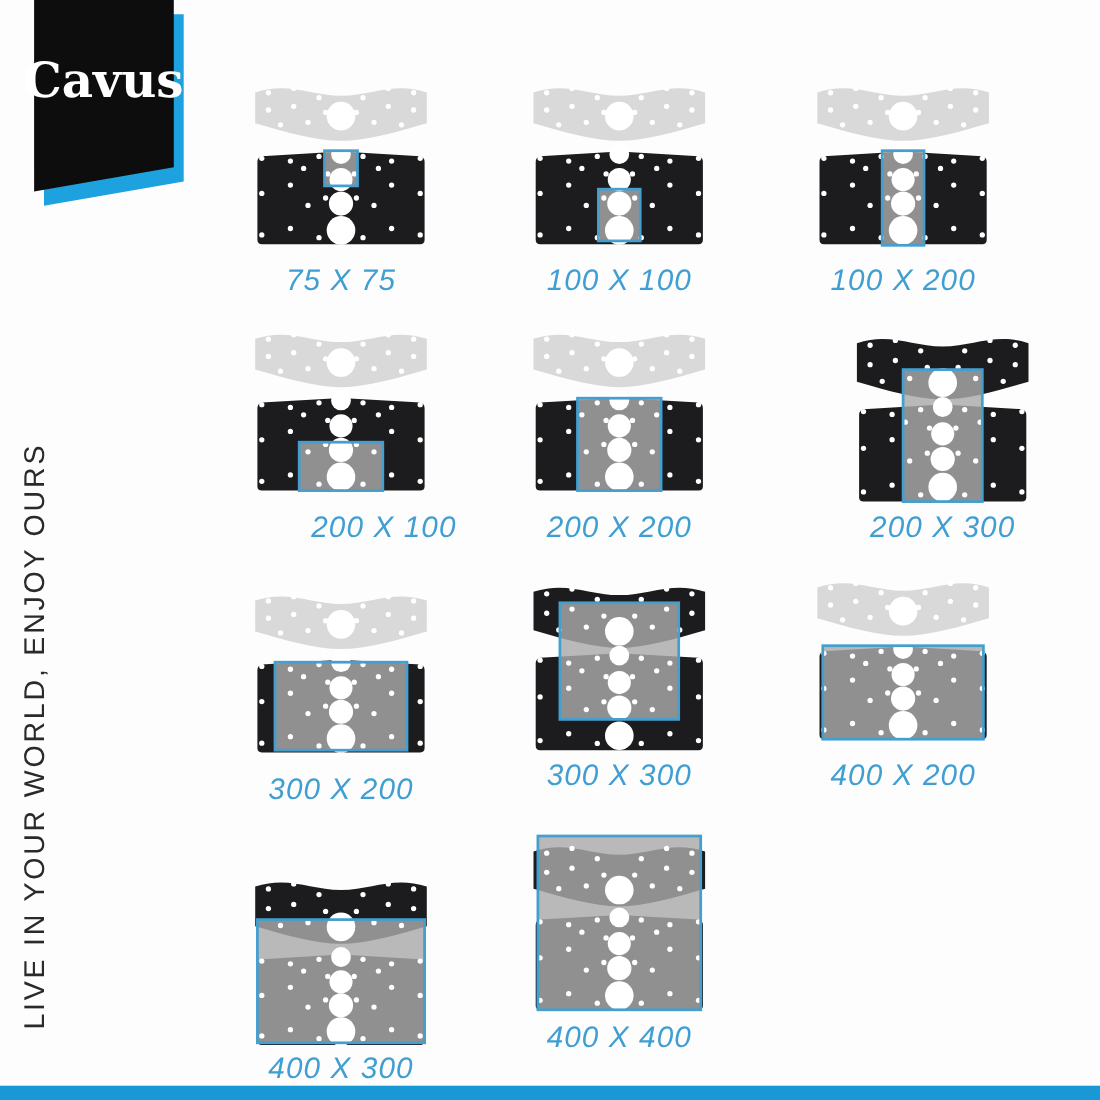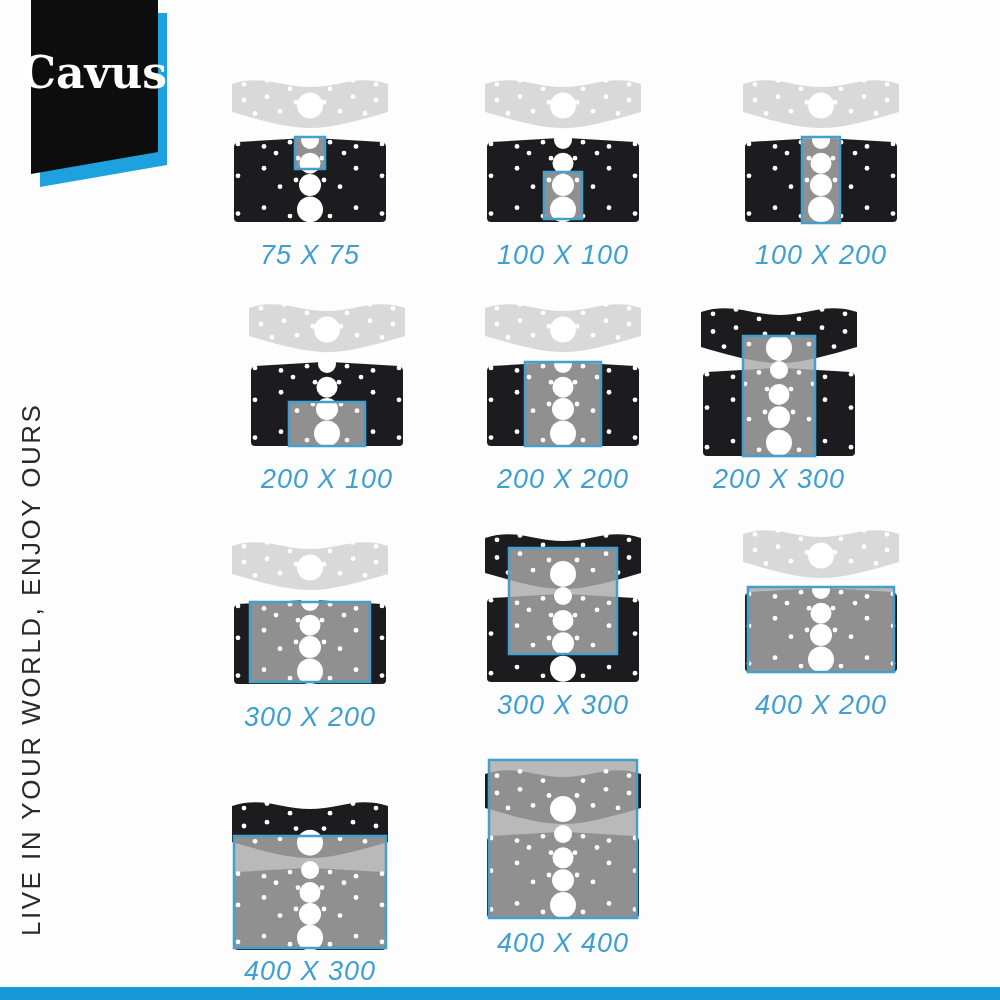--- a/index.html
+++ b/index.html
@@ -199,21 +199,21 @@
           <circle cx="66" cy="85.12" r="2.4" fill="#ffffff"></circle>
           <circle cx="134" cy="85.12" r="2.4" fill="#ffffff"></circle>
           <circle cx="100" cy="72" r="9" fill="#ffffff"></circle>
           <circle cx="100" cy="95.2" r="10.5" fill="#ffffff"></circle>
           <circle cx="100" cy="117.04" r="11" fill="#ffffff"></circle>
           <circle cx="100" cy="141.39999999999998" r="13" fill="#ffffff"></circle>
           <rect x="81" y="69" width="38" height="86" fill="none" stroke="#459fce" stroke-width="2.5"></rect>
         </svg>
         <div class="size-label">100 X 200</div>
       </div>
-      <div class="cell" style="left: 222px; top: 292px;">
+      <div class="cell" style="left: 205px; top: 292px; text-align: right;">
         <svg width="200" height="170" viewBox="0 0 200 170">
           <path d="M22 16 C52 6 72 19 100 19 C128 19 148 6 178 16 L178 44 C150 52 124 60 100 60 C76 60 50 52 22 44 Z" fill="#d9d9d9"></path>
           <path d="M28 74 L96 70 L104 70 L172 74 Q176 75 176 79 L176 150 Q176 154 172 154 L28 154 Q24 154 24 150 L24 79 Q24 75 28 74 Z" fill="#1c1c1e"></path>
           <rect x="62" y="110" width="76" height="44" fill="rgba(170,170,170,0.82)"></rect>
           <circle cx="34" cy="16.32" r="2.4" fill="#ffffff"></circle>
           <circle cx="57" cy="12.4" r="2.4" fill="#ffffff"></circle>
           <circle cx="80" cy="20.8" r="2.4" fill="#ffffff"></circle>
           <circle cx="120" cy="20.8" r="2.4" fill="#ffffff"></circle>
           <circle cx="143" cy="12.4" r="2.4" fill="#ffffff"></circle>
           <circle cx="166" cy="16.32" r="2.4" fill="#ffffff"></circle>
@@ -307,21 +307,21 @@
           <circle cx="66" cy="85.12" r="2.4" fill="#ffffff"></circle>
           <circle cx="134" cy="85.12" r="2.4" fill="#ffffff"></circle>
           <circle cx="100" cy="72" r="9" fill="#ffffff"></circle>
           <circle cx="100" cy="95.2" r="10.5" fill="#ffffff"></circle>
           <circle cx="100" cy="117.04" r="11" fill="#ffffff"></circle>
           <circle cx="100" cy="141.39999999999998" r="13" fill="#ffffff"></circle>
           <rect x="62" y="70" width="76" height="84" fill="none" stroke="#459fce" stroke-width="2.5"></rect>
         </svg>
         <div class="size-label">200 X 200</div>
       </div>
-      <div class="cell" style="left: 674px; top: 292px;">
+      <div class="cell" style="left: 752px; top: 292px;">
         <svg width="200" height="170" viewBox="0 0 200 170">
           <path d="M22 20 C52 10 72 23 100 23 C128 23 148 10 178 20 L178 55 C150 63 124 71 100 71 C76 71 50 63 22 55 Z" fill="#1c1c1e"></path>
           <path d="M28 80 L96 76 L104 76 L172 80 Q176 81 176 85 L176 160 Q176 164 172 164 L28 164 Q24 164 24 160 L24 85 Q24 81 28 80 Z" fill="#1c1c1e"></path>
           <rect x="64" y="44" width="72" height="120" fill="rgba(170,170,170,0.82)"></rect>
           <circle cx="34" cy="21.86" r="2.4" fill="#ffffff"></circle>
           <circle cx="57" cy="17.45" r="2.4" fill="#ffffff"></circle>
           <circle cx="80" cy="26.9" r="2.4" fill="#ffffff"></circle>
           <circle cx="120" cy="26.9" r="2.4" fill="#ffffff"></circle>
           <circle cx="143" cy="17.45" r="2.4" fill="#ffffff"></circle>
           <circle cx="166" cy="21.86" r="2.4" fill="#ffffff"></circle>

